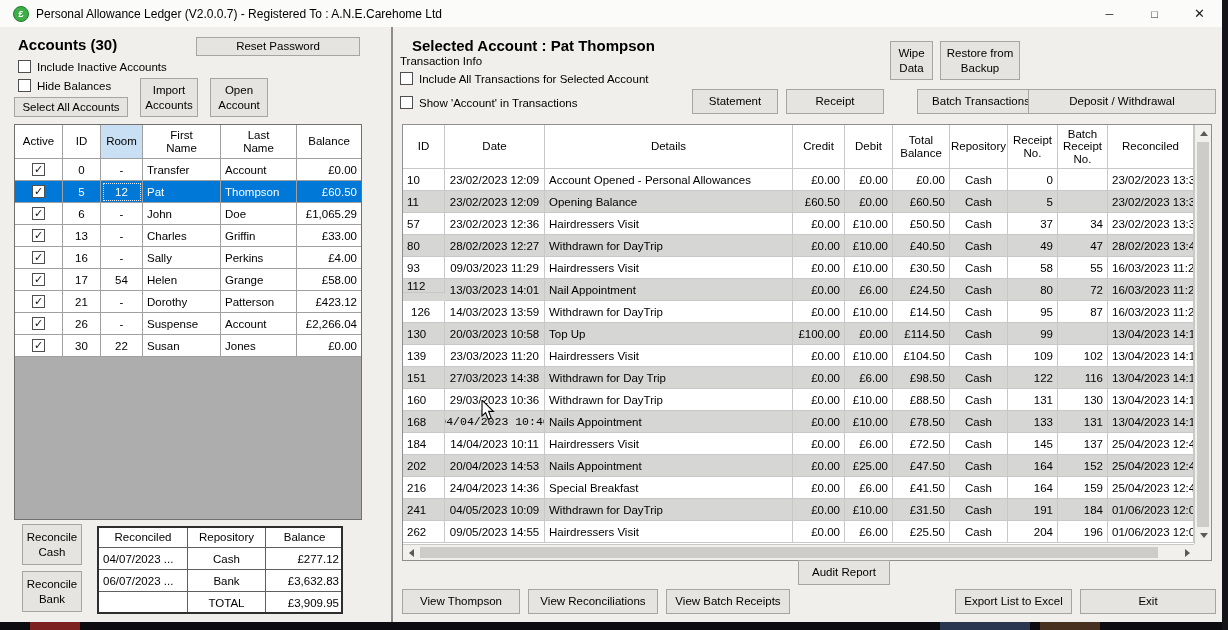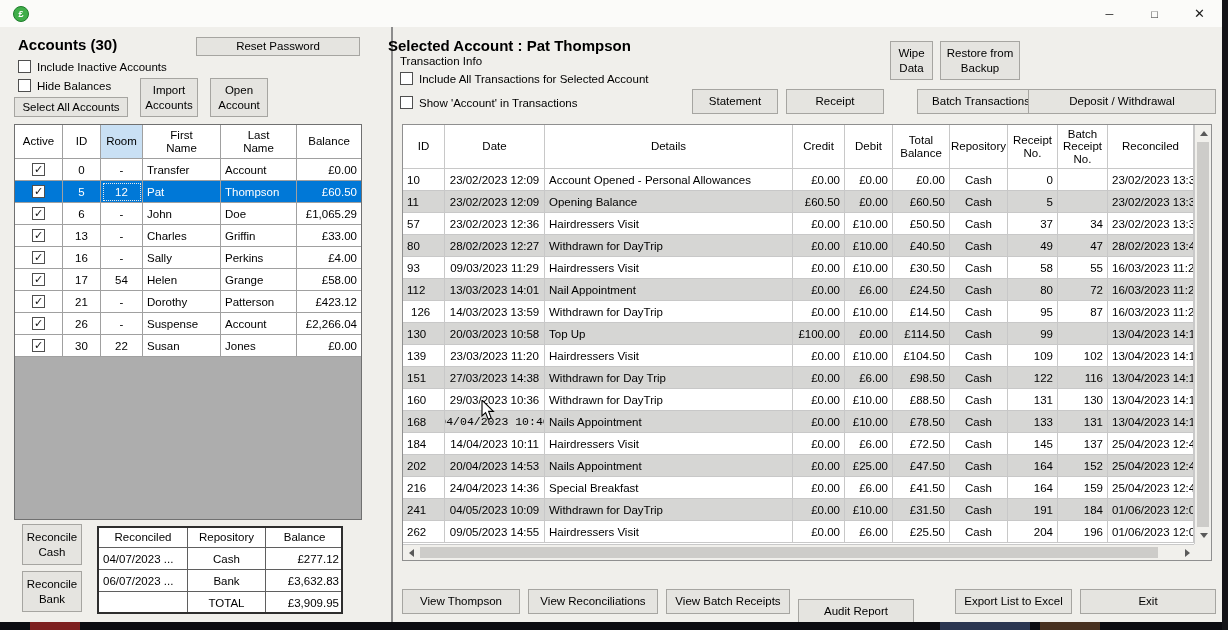--- a/index.html
+++ b/index.html
@@ -58,20 +58,21 @@
   .cursor{position:absolute;left:481px;top:400px;width:14px;height:21px;z-index:50;}
 </style>
 </head>
 <body>
 
 <div class="screen">
   <div class="window">
 
     <div class="titlebar">
       <div class="app-icon">£</div>
+      <div class="title-text">Personal Allowance Ledger (V2.0.0.7) - Registered To : A.N.E.Carehome Ltd</div>
       <div class="win-controls">
         <div class="ctrl">─</div>
         <div class="ctrl">□</div>
         <div class="ctrl" style="font-size:13px;">✕</div>
       </div>
     </div>
 
     <div class="v-divider"></div>
 
     <div class="h1" style="left:18px;top:36px;">Accounts (30)</div>
@@ -211,21 +212,21 @@
           <div class="g-cell" style="width: 78px; height: 22px; justify-content: center;">Bank</div>
           <div class="g-cell" style="width: 77px; height: 22px; justify-content: flex-end;">£3,632.83</div>
         </div>
         <div class="g-row" style="height: 22px;">
           <div class="g-cell" style="width: 89px; height: 22px; justify-content: flex-start;"></div>
           <div class="g-cell" style="width: 78px; height: 22px; justify-content: center;">TOTAL</div>
           <div class="g-cell" style="width: 77px; height: 22px; justify-content: flex-end;">£3,909.95</div>
         </div>
       </div>
 
-    <div class="h1" style="left:388px;top:37px;">Selected Account : Pat Thompson</div>
+    <div class="h1" style="left:412px;top:37px;">Selected Account : Pat Thompson</div>
     <div class="lbl" style="left:400px;top:55px;">Transaction Info</div>
 
     <div class="checkline" style="left:400px;top:72px;">
       <span class="chkbox"></span>
       <span>Include All Transactions for Selected Account</span>
     </div>
     <div class="checkline" style="left:400px;top:96px;">
       <span class="chkbox"></span>
       <span>Show 'Account' in Transactions</span>
     </div>
@@ -309,21 +310,21 @@
             <div class="g-cell" style="width: 248px; height: 22px; justify-content: flex-start;">Hairdressers Visit</div>
             <div class="g-cell" style="width: 52px; height: 22px; justify-content: flex-end;">£0.00</div>
             <div class="g-cell" style="width: 48px; height: 22px; justify-content: flex-end;">£10.00</div>
             <div class="g-cell" style="width: 57px; height: 22px; justify-content: flex-end;">£30.50</div>
             <div class="g-cell" style="width: 58px; height: 22px; justify-content: center;">Cash</div>
             <div class="g-cell" style="width: 50px; height: 22px; justify-content: flex-end;">58</div>
             <div class="g-cell" style="width: 50px; height: 22px; justify-content: flex-end;">55</div>
             <div class="g-cell" style="width: 86px; height: 22px; justify-content: flex-start;">16/03/2023 11:2</div>
           </div>
           <div class="g-row alt" style="height: 22px;">
-            <div class="g-cell" style="width: 42px; height: 22px; justify-content: flex-start;">112</div>
+            <div class="g-cell" style="width: 42px; height: 14px; justify-content: flex-start;">112</div>
             <div class="g-cell" style="width: 100px; height: 22px; justify-content: center;">13/03/2023 14:01</div>
             <div class="g-cell" style="width: 248px; height: 22px; justify-content: flex-start;">Nail Appointment</div>
             <div class="g-cell" style="width: 52px; height: 22px; justify-content: flex-end;">£0.00</div>
             <div class="g-cell" style="width: 48px; height: 22px; justify-content: flex-end;">£6.00</div>
             <div class="g-cell" style="width: 57px; height: 22px; justify-content: flex-end;">£24.50</div>
             <div class="g-cell" style="width: 58px; height: 22px; justify-content: center;">Cash</div>
             <div class="g-cell" style="width: 50px; height: 22px; justify-content: flex-end;">80</div>
             <div class="g-cell" style="width: 50px; height: 22px; justify-content: flex-end;">72</div>
             <div class="g-cell" style="width: 86px; height: 22px; justify-content: flex-start;">16/03/2023 11:2</div>
           </div>
@@ -478,21 +479,21 @@
             <div class="tri-right"></div>
           </div>
       </div>
       <div class="corner"></div>
     </div>
 
 
     <div class="btn" style="left:402px;top:589px;width:118px;height:25px;">View Thompson</div>
     <div class="btn" style="left:528px;top:589px;width:130px;height:25px;">View Reconciliations</div>
     <div class="btn" style="left:666px;top:589px;width:124px;height:25px;">View Batch Receipts</div>
-    <div class="btn" style="left:798px;top:599px;width:116px;height:25px;">Audit Report</div>
+    <div class="btn" style="left:798px;top:560px;width:92px;height:25px;">Audit Report</div>
     <div class="btn" style="left:955px;top:589px;width:117px;height:25px;">Export List to Excel</div>
     <div class="btn" style="left:1080px;top:589px;width:136px;height:25px;">Exit</div>
 
   </div>
 
   <div class="edge-bottom">
     <div class="edge-seg" style="left:30px;width:50px;background:#7d2020;"></div>
     <div class="edge-seg" style="left:940px;width:90px;background:#2a3550;"></div>
     <div class="edge-seg" style="left:1040px;width:60px;background:#473020;"></div>
   </div>

